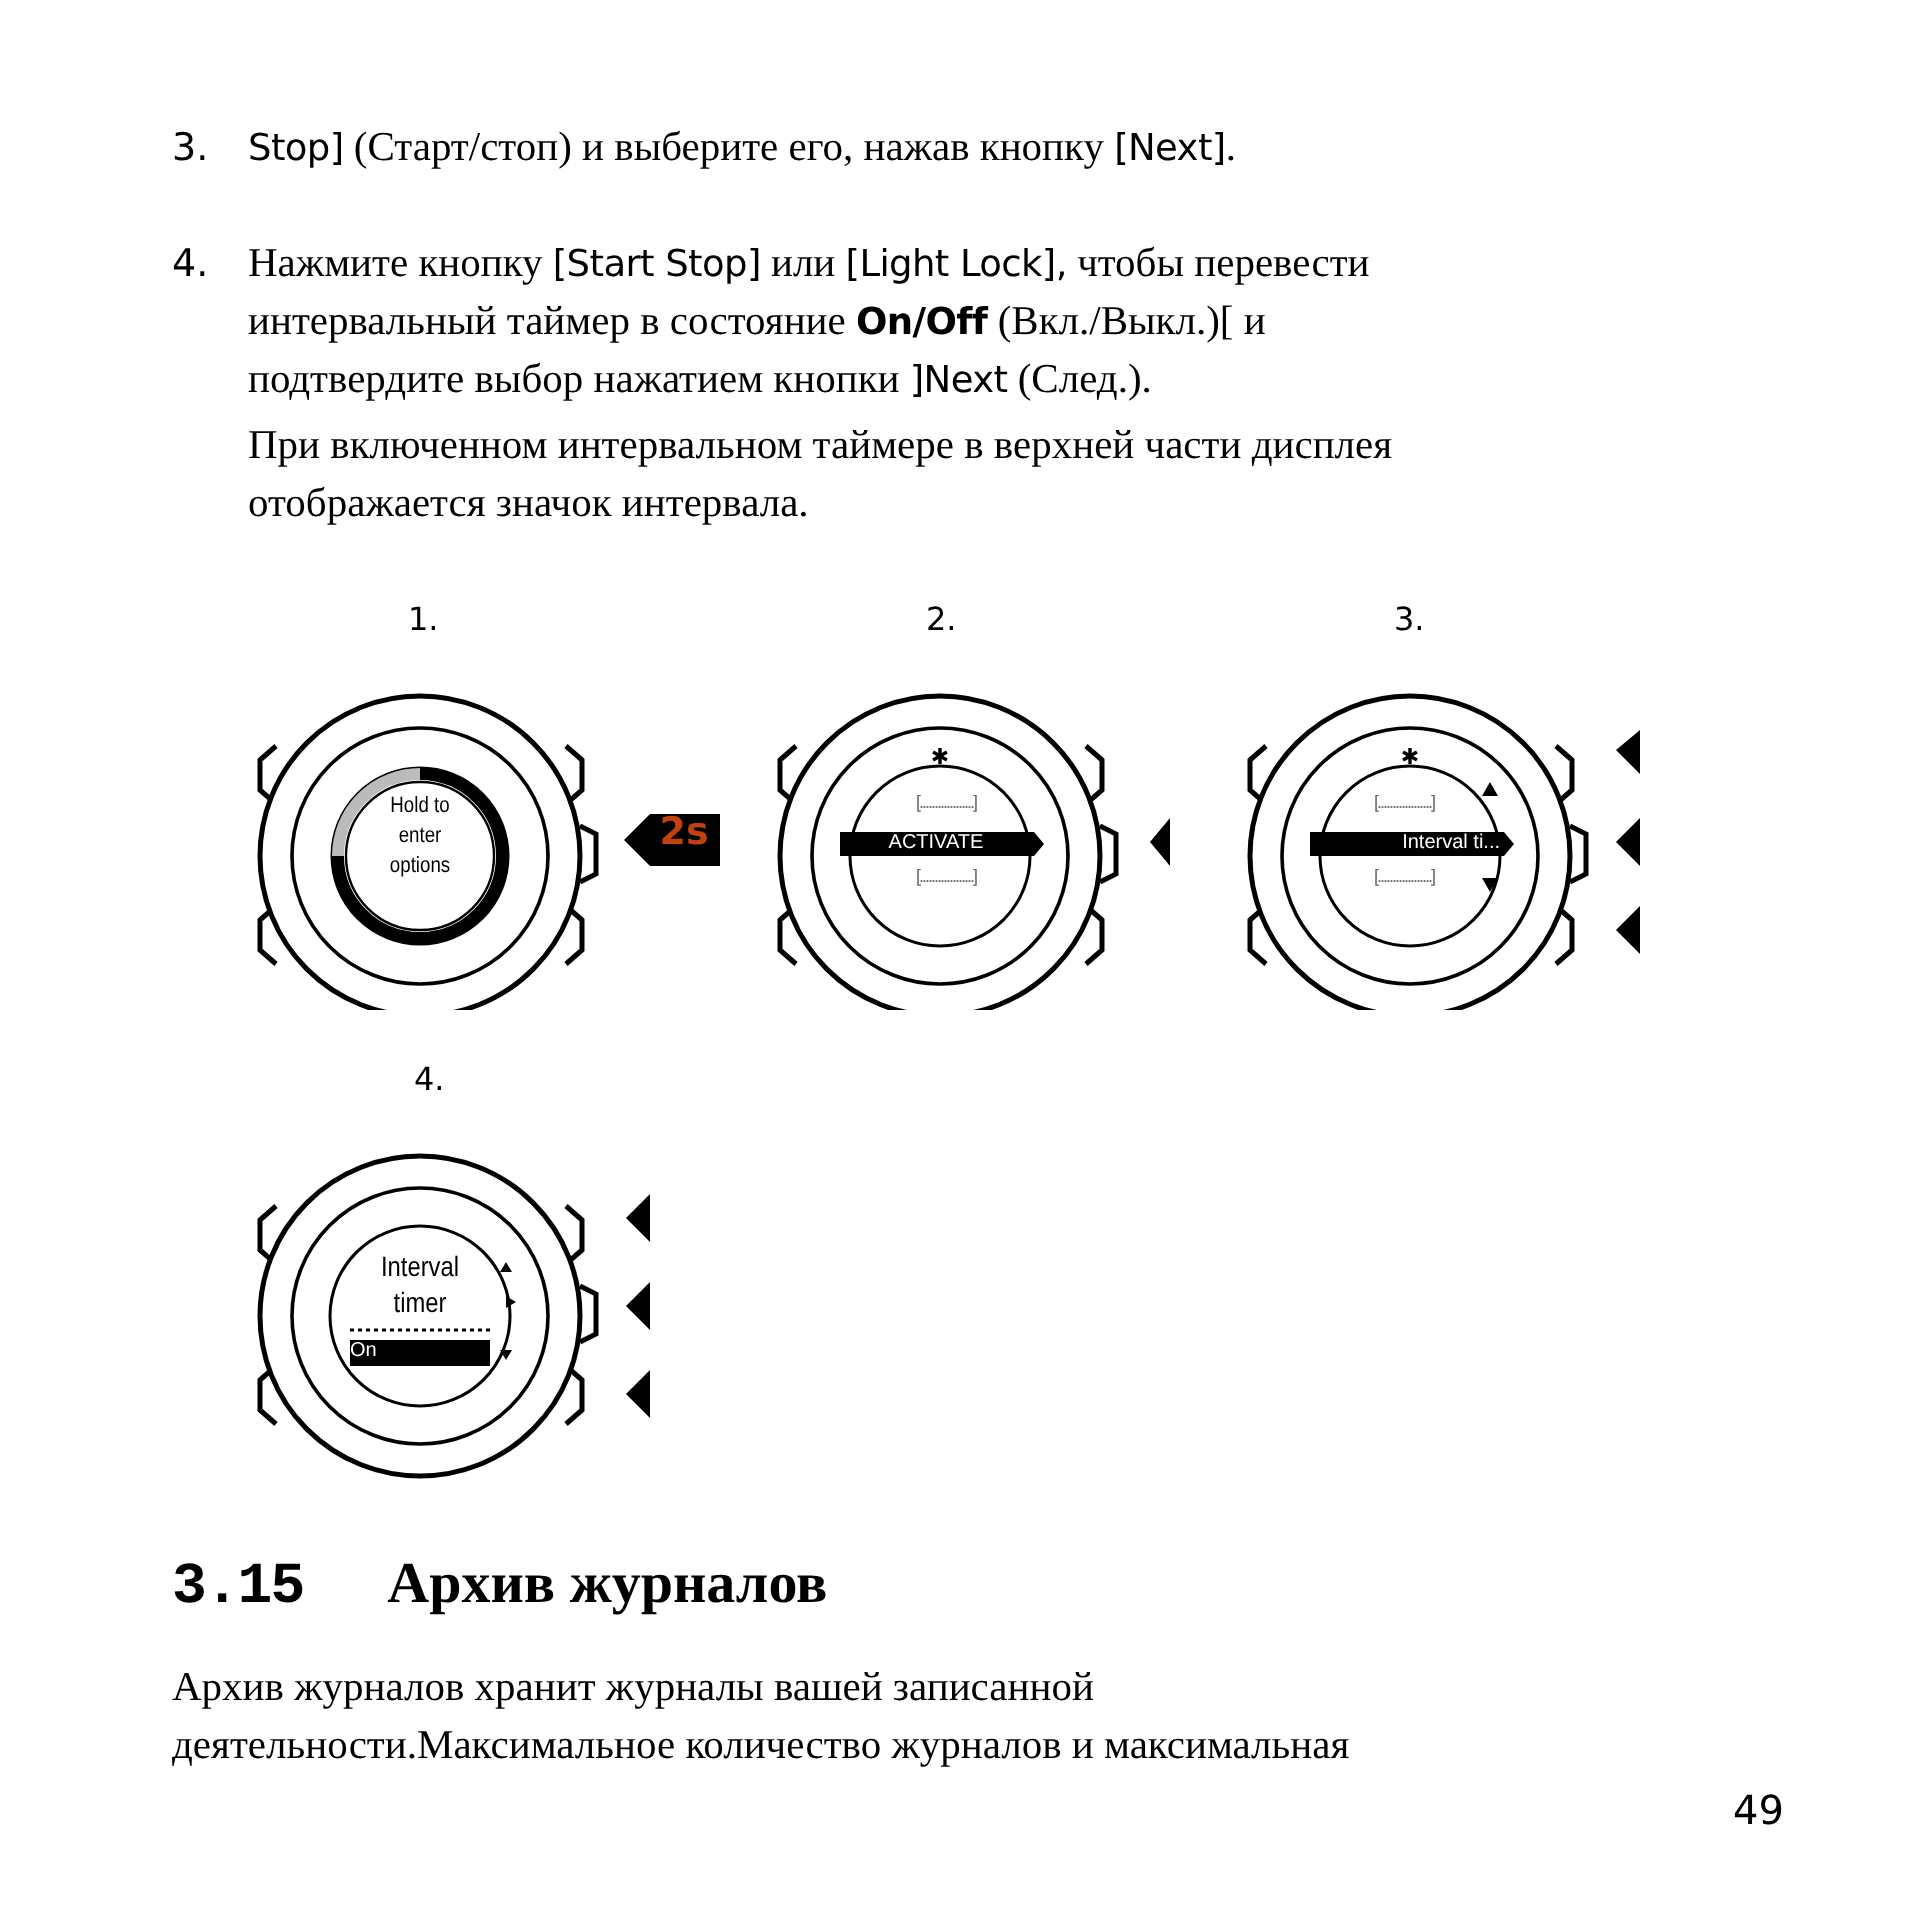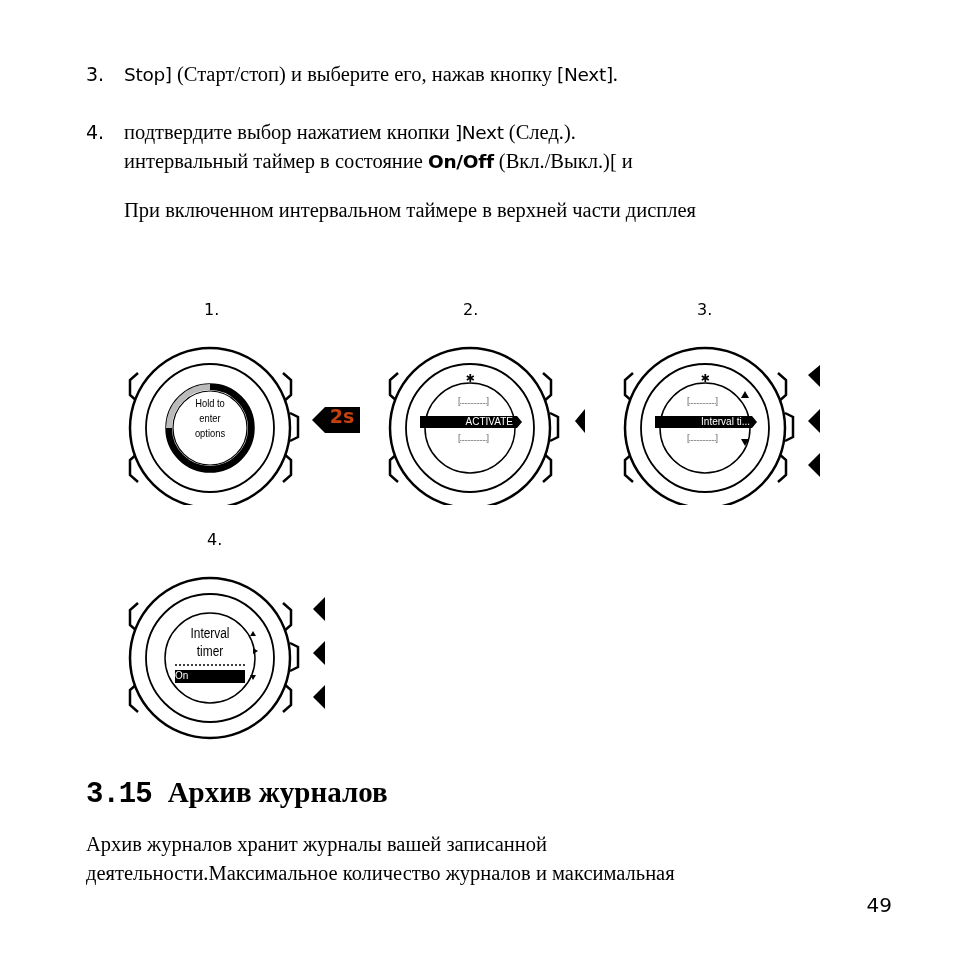--- a/index.html
+++ b/index.html
@@ -11,41 +11,43 @@
   .ui { font-family: "DejaVu Sans", sans-serif; font-size: 18.5px; letter-spacing: -0.3px; }
   .ui.b { font-weight: bold; }
 
   .para { position: absolute; font-family: "Liberation Serif", serif; font-size: 20.5px; line-height: 29px; }
 
   .fig-label { position: absolute; font-family: "DejaVu Sans", sans-serif; font-size: 16px; }
   .watch { position: absolute; }
 
   .h2 { position: absolute; left: 86px; top: 776px; font-size: 29px; font-weight: bold; }
   .h2 .hnum { font-family: Liberation Mono, monospace; letter-spacing: -1px; }
-  .h2 .htitle { font-family: "Liberation Serif", serif; margin-left: 16px; }
+  .h2 .htitle { font-family: "Liberation Serif", serif; margin-left: 42px; }
 
   .pagenum { position: absolute; right: 62px; top: 893px; font-family: "DejaVu Sans", sans-serif; font-size: 20px; }
 </style>
 </head>
 <body>
 
 <div class="step" style="top:60px;">
   <span class="num">3.</span>
   <div class="body">
     <div><span class="ui">Stop]</span><span> (Старт/стоп) и выберите его, нажав кнопку </span><span class="ui">[Next]</span><span>.</span></div>
   </div>
 </div>
 
 <div class="step" style="top:118px;">
   <span class="num">4.</span>
   <div class="body">
+    <div><span>Нажмите кнопку </span><span class="ui">[Start Stop]</span><span> или </span><span class="ui">[Light Lock],</span><span> чтобы перевести</span></div>
+    <div><span>интервальный таймер в состояние </span><span class="ui b">On/Off</span><span> (Вкл./Выкл.)[ и</span></div>
     <div><span>подтвердите выбор нажатием кнопки </span><span class="ui">]Next</span><span> (След.).</span></div>
-    <div><span>интервальный таймер в состояние </span><span class="ui b">On/Off</span><span> (Вкл./Выкл.)[ и</span></div>
-    <div style="margin-top:20px;">
+    <div style="margin-top:4px;">
       <div>При включенном интервальном таймере в верхней части дисплея</div>
+      <div>отображается значок интервала.</div>
     </div>
   </div>
 </div>
 
 <div class="fig-label" style="left:204px;top:300px;">1.</div>
 <div class="fig-label" style="left:463px;top:300px;">2.</div>
 <div class="fig-label" style="left:697px;top:300px;">3.</div>
 <div class="fig-label" style="left:207px;top:530px;">4.</div>
 
 <svg class="watch" style="left:120px;top:325px;" width="250" height="180" viewBox="0 0 250 180">
@@ -82,21 +84,21 @@
     <circle cx="90" cy="103" r="80"></circle>
     <circle cx="90" cy="103" r="64" stroke-width="1.8"></circle>
   </g>
   <circle cx="90" cy="103" r="45" fill="none" stroke="#000" stroke-width="1.5"></circle>
   <text x="90" y="57" text-anchor="middle" font-size="11" font-family="DejaVu Sans, sans-serif">✱</text>
   <path d="M40 91 L137 91 L142 97 L137 103 L40 103 Z" fill="#000"></path>
   <path d="M199 96 L185 96" stroke="none"></path>
   <path d="M205 84 L195 96 L205 108 Z" fill="#000"></path>
 </svg>
 <div style="position:absolute;left:443px;top:396px;width:60px;text-align:center;font-family:'Liberation Sans',sans-serif;font-size:9px;color:#666;letter-spacing:-1px;">[..................]</div>
-<div style="position:absolute;left:423px;top:416px;width:90px;text-align:right;color:#fff;font-family:'Liberation Sans',sans-serif;font-size:10px;">ACTIVATE</div>
+<div style="position:absolute;left:423px;top:416px;width:90px;text-align:center;color:#fff;font-family:'Liberation Sans',sans-serif;font-size:10px;">ACTIVATE</div>
 <div style="position:absolute;left:443px;top:433px;width:60px;text-align:center;font-family:'Liberation Sans',sans-serif;font-size:9px;color:#666;letter-spacing:-1px;">[..................]</div>
 
 <svg class="watch" style="left:615px;top:325px;" width="215" height="180" viewBox="0 0 215 180">
   <g fill="#fff" stroke="#000" stroke-width="2.5">
     <path d="M18 48 L10 55 L10 70 L18 77"></path>
     <path d="M18 128 L10 135 L10 150 L18 157"></path>
     <path d="M163 48 L171 55 L171 70 L163 77"></path>
     <path d="M163 128 L171 135 L171 150 L163 157"></path>
     <path d="M170 88 L178 92 L178 112 L170 116"></path>
     <circle cx="90" cy="103" r="80"></circle>

